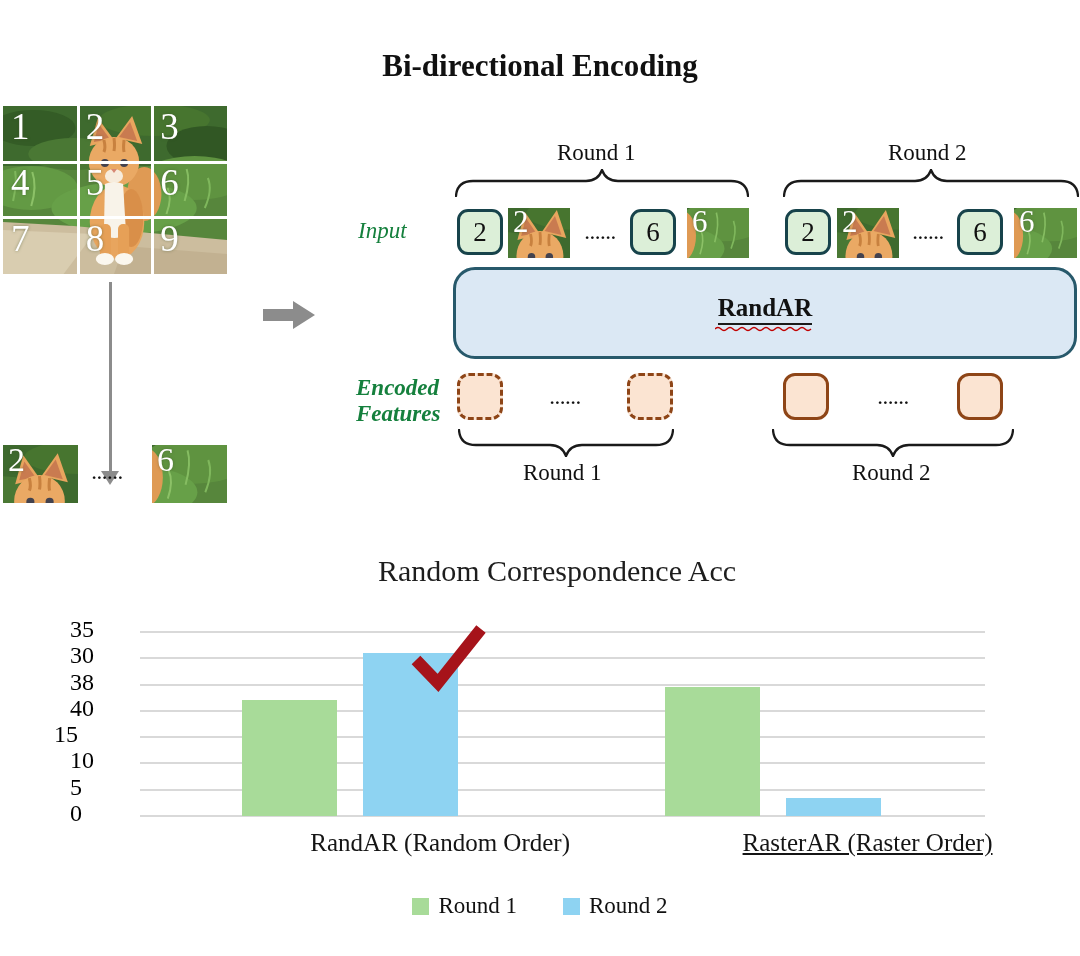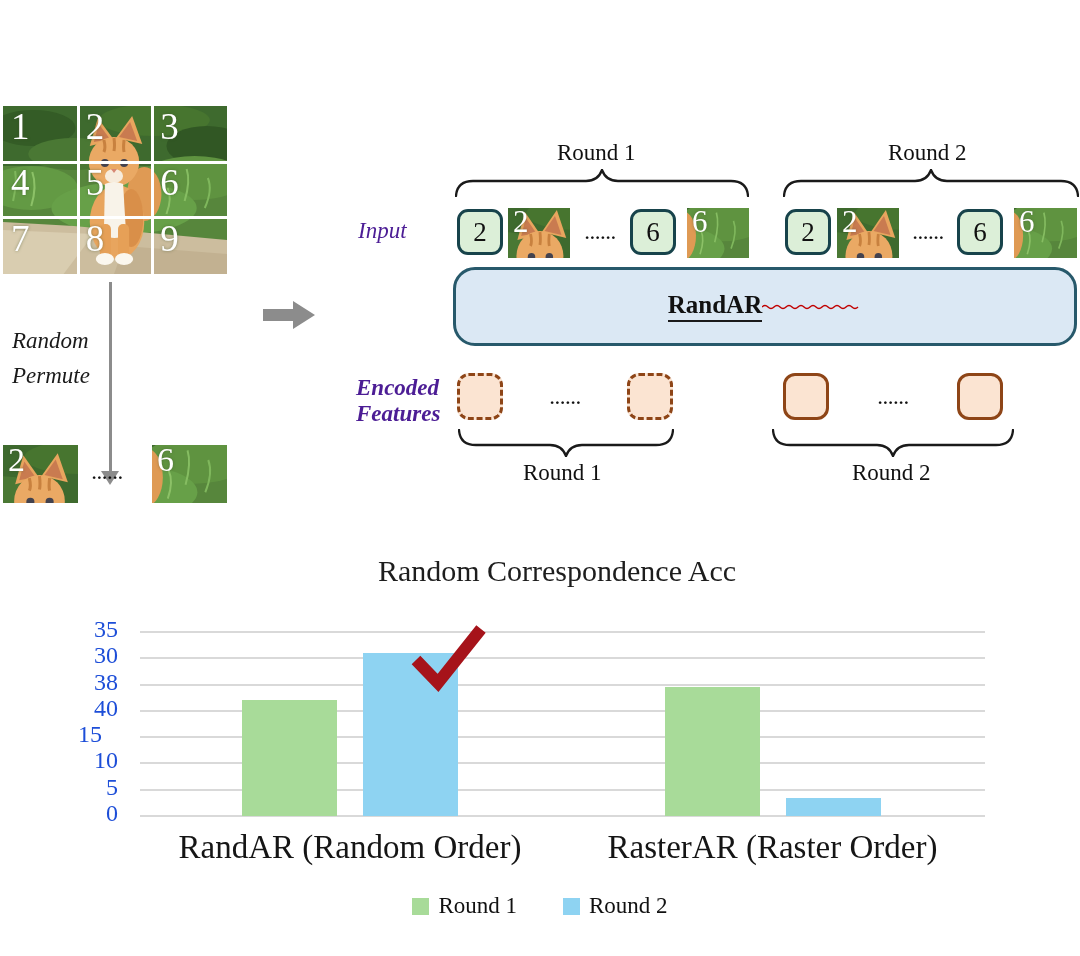--- a/index.html
+++ b/index.html
@@ -28,39 +28,39 @@
   .patch{position:absolute;overflow:hidden;}
   .patch svg{position:absolute;left:0;top:0;width:100%;height:100%;}
   .patch .pnum{position:absolute;left:5px;top:-4px;color:#fff;font-size:34px;
                text-shadow:0 0 3px rgba(60,80,40,.5);}
   .dots{position:absolute;font-weight:bold;font-size:17px;letter-spacing:1px;color:#111;}
 
   
   #main-title{left:340px;top:48px;width:400px;font-size:31px;font-weight:bold;color:#111;}
   .round-label{position:absolute;font-size:23px;color:#111;white-space:nowrap;}
   .brace{position:absolute;}
-  .side-label{position:absolute;font-size:23px;font-style:italic;color:#4c1d95;white-space:nowrap;}
+  .side-label{position:absolute;font-size:23px;font-style:italic;color:#15803d;white-space:nowrap;}
   .token{position:absolute;width:46px;height:46px;border-radius:11px;
          box-sizing:border-box;border:3px solid #17434b;background:#dcefd8;
          display:flex;align-items:center;justify-content:center;font-size:27px;color:#111;}
-  #randar-box{left:453px;top:267px;width:624px;height:79px;background:#dbe8f4;
+  #randar-box{left:453px;top:267px;width:624px;height:92px;background:#dbe8f4;
               border:3.5px solid #27596b;border-radius:22px;box-sizing:border-box;
-              display:flex;flex-direction:row;align-items:center;justify-content:center;}
+              display:flex;flex-direction:column;align-items:center;justify-content:center;}
   #randar-box .lbl{font-size:25px;font-weight:bold;color:#111;
                    border-bottom:2px solid #1a1a1a;padding-bottom:1px;line-height:1.15;}
   .feat{position:absolute;width:46px;height:47px;border-radius:12px;box-sizing:border-box;
         background:#fbe4d2;border:3px solid #8e4517;}
   .feat.dashed{border-style:dashed;}
 
   
   #chart-title{left:357px;top:554px;width:400px;font-size:30px;color:#1d1d1d;}
   .gridline{position:absolute;left:140px;width:845px;height:2px;background:#d9d9d9;}
-  .ticklbl{position:absolute;width:48px;text-align:right;font-size:24px;color:#1d4ed8;}
+  .ticklbl{position:absolute;width:48px;font-size:24px;color:#000000;}
   .bar{position:absolute;}
-  .catlbl{position:absolute;width:440px;text-align:center;font-size:33px;color:#151515;}
+  .catlbl{position:absolute;width:440px;text-align:right;font-size:25px;color:#151515;}
   #legend{position:absolute;left:0;top:893px;width:1080px;display:flex;
           justify-content:center;align-items:center;gap:46px;}
   .legitem{display:flex;align-items:center;gap:9px;font-size:23px;color:#111;}
   .legswatch{width:17px;height:17px;display:inline-block;}
 </style>
 </head>
 <body>
 
 <div id="canvas">
 
@@ -122,43 +122,40 @@
     <div class="cellnum" style="left:0;top:33.33%">4</div>
     <div class="cellnum" style="left:33.33%;top:33.33%">5</div>
     <div class="cellnum" style="left:66.66%;top:33.33%">6</div>
     <div class="cellnum" style="left:0;top:66.66%">7</div>
     <div class="cellnum" style="left:33.33%;top:66.66%">8</div>
     <div class="cellnum" style="left:66.66%;top:66.66%">9</div>
   </div>
 
   <div class="thinline" style="left:109px;top:282px;width:3px;height:190px;"></div>
   <div class="down-head" style="left:101px;top:471px;"></div>
-  <div class="abs ital" id="permute-label">
-    <div>Random</div>
-    <div>Permute</div>
-  </div>
 
   <div class="patch" style="left:3px;top:445px;width:75px;height:58px;">
     <svg viewBox="74 2 74 56" preserveAspectRatio="none">
         <use href="#catscene"></use>
       </svg>
     <span class="pnum">2</span>
   </div>
   <div class="dots" style="left:92px;top:464px;">......</div>
   <div class="patch" style="left:152px;top:445px;width:75px;height:58px;">
     <svg viewBox="146 58 76 54" preserveAspectRatio="none">
         <use href="#catscene"></use>
       </svg>
     <span class="pnum">6</span>
   </div>
 
   <svg class="abs" style="left:263px;top:299px;" width="52" height="32">
     <polygon points="0,10 30,10 30,2 52,16 30,30 30,22 0,22" fill="#8c8c8c"></polygon>
   </svg>
 
+  <div class="abs center bold" id="main-title">Bi-directional Encoding</div>
 
   <div class="round-label" style="left:557px;top:140px;">Round 1</div>
   <div class="round-label" style="left:888px;top:140px;">Round 2</div>
   <svg class="brace" style="left:455px;top:169px;" width="294" height="28">
     <path d="M1,27 Q2,12 18,12 L131,12 Q143,12 147,1 Q151,12 163,12 L276,12 Q292,12 293,27" stroke="#1a1a1a" stroke-width="2.3" fill="none" stroke-linecap="round"></path>
   </svg>
   <svg class="brace" style="left:783px;top:169px;" width="296" height="28">
     <path d="M1,27 Q2,12 18,12 L132,12 Q144,12 148,1 Q152,12 164,12 L278,12 Q294,12 295,27" stroke="#1a1a1a" stroke-width="2.3" fill="none" stroke-linecap="round"></path>
   </svg>
 
@@ -247,21 +244,21 @@
       <div class="ticklbl" style="left: 70px; top: 668.571px;">38</div>
       <div class="gridline" style="top: 657.286px;"></div>
       <div class="ticklbl" style="left: 70px; top: 642.286px;">30</div>
       <div class="gridline" style="top: 631px;"></div>
       <div class="ticklbl" style="left: 70px; top: 616px;">35</div>
       <div class="bar" style="left: 242px; width: 95px; top: 700.343px; height: 115.657px; background: rgb(168, 219, 153);"></div>
       <div class="bar" style="left: 363px; width: 95px; top: 653.029px; height: 162.971px; background: rgb(142, 211, 242);"></div>
       <div class="catlbl" style="left: 130px; top: 829px;">RandAR (Random Order)</div>
       <div class="bar" style="left: 664.5px; width: 95px; top: 687.2px; height: 128.8px; background: rgb(168, 219, 153);"></div>
       <div class="bar" style="left: 785.5px; width: 95px; top: 797.6px; height: 18.4px; background: rgb(142, 211, 242);"></div>
-      <div class="catlbl" style="left: 552.5px; top: 829px;">RasterAR (Raster Order)</div>
+      <div class="catlbl" style="left: 552.5px; top: 829px; text-decoration: underline;">RasterAR (Raster Order)</div>
     </div>
 
   <svg class="abs" style="left:408px;top:620px;" width="82" height="76">
     <path d="M8,40 L30,63 L73,9" stroke="#a6131a" stroke-width="12" fill="none"></path>
   </svg>
 
   <div id="legend">
       <div class="legitem">
         <span class="legswatch" style="background: rgb(168, 219, 153);"></span>
         <span>Round 1</span>

